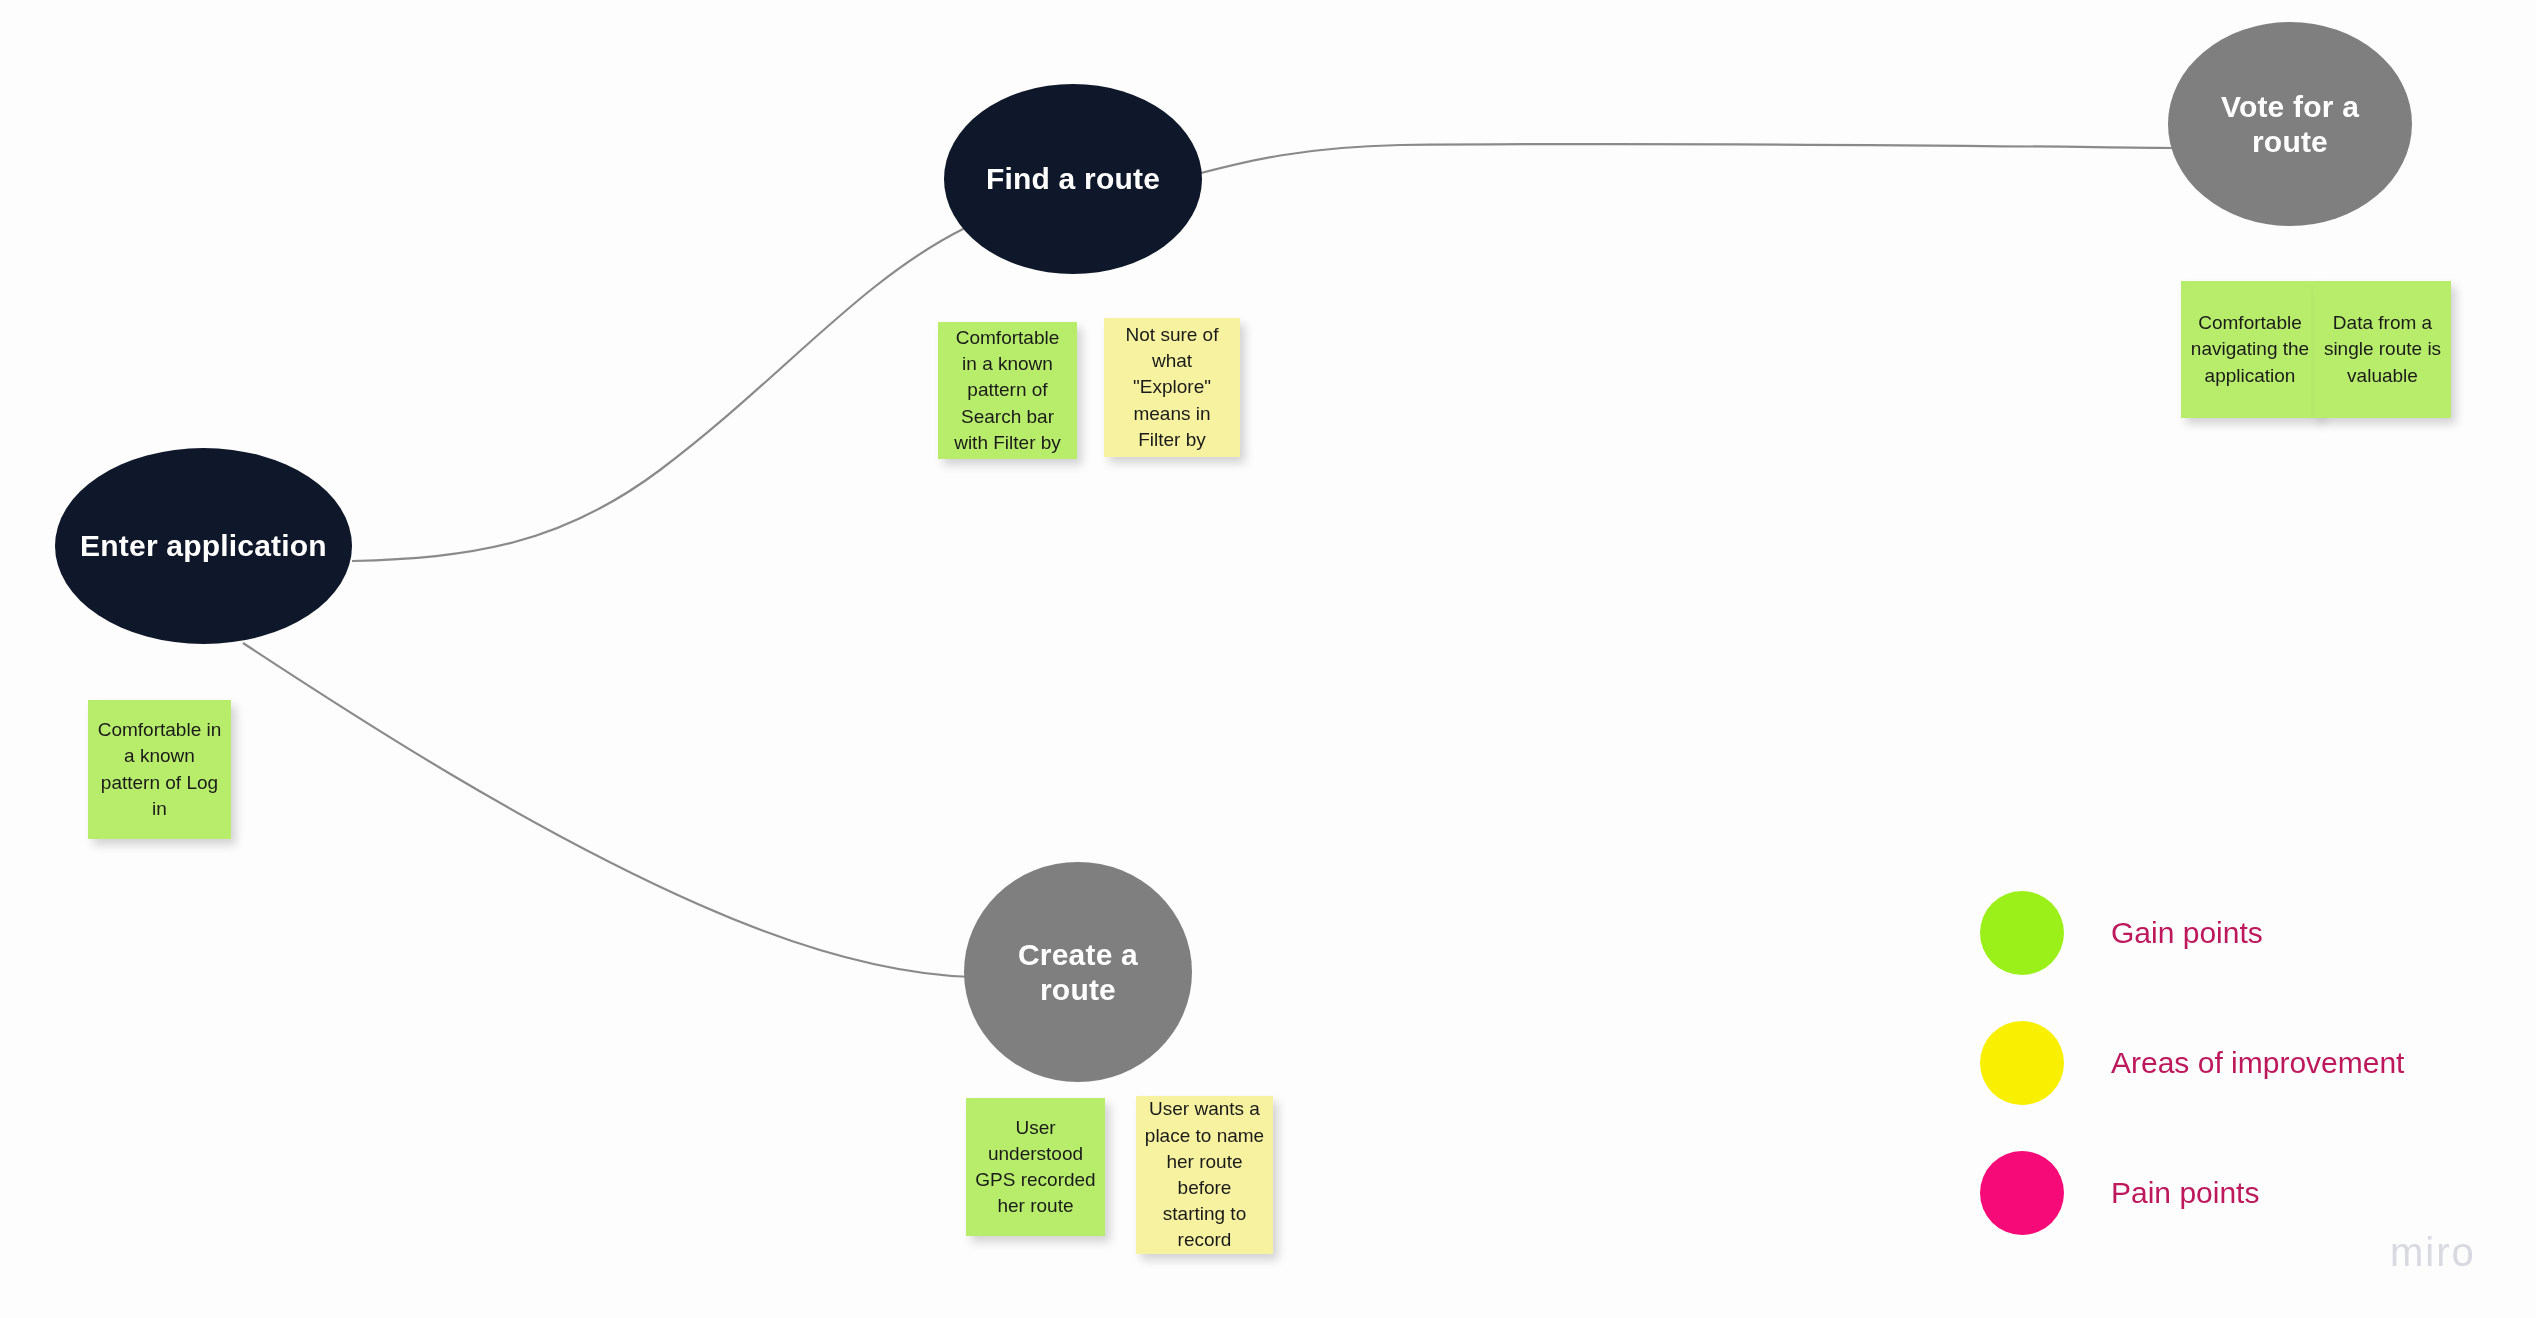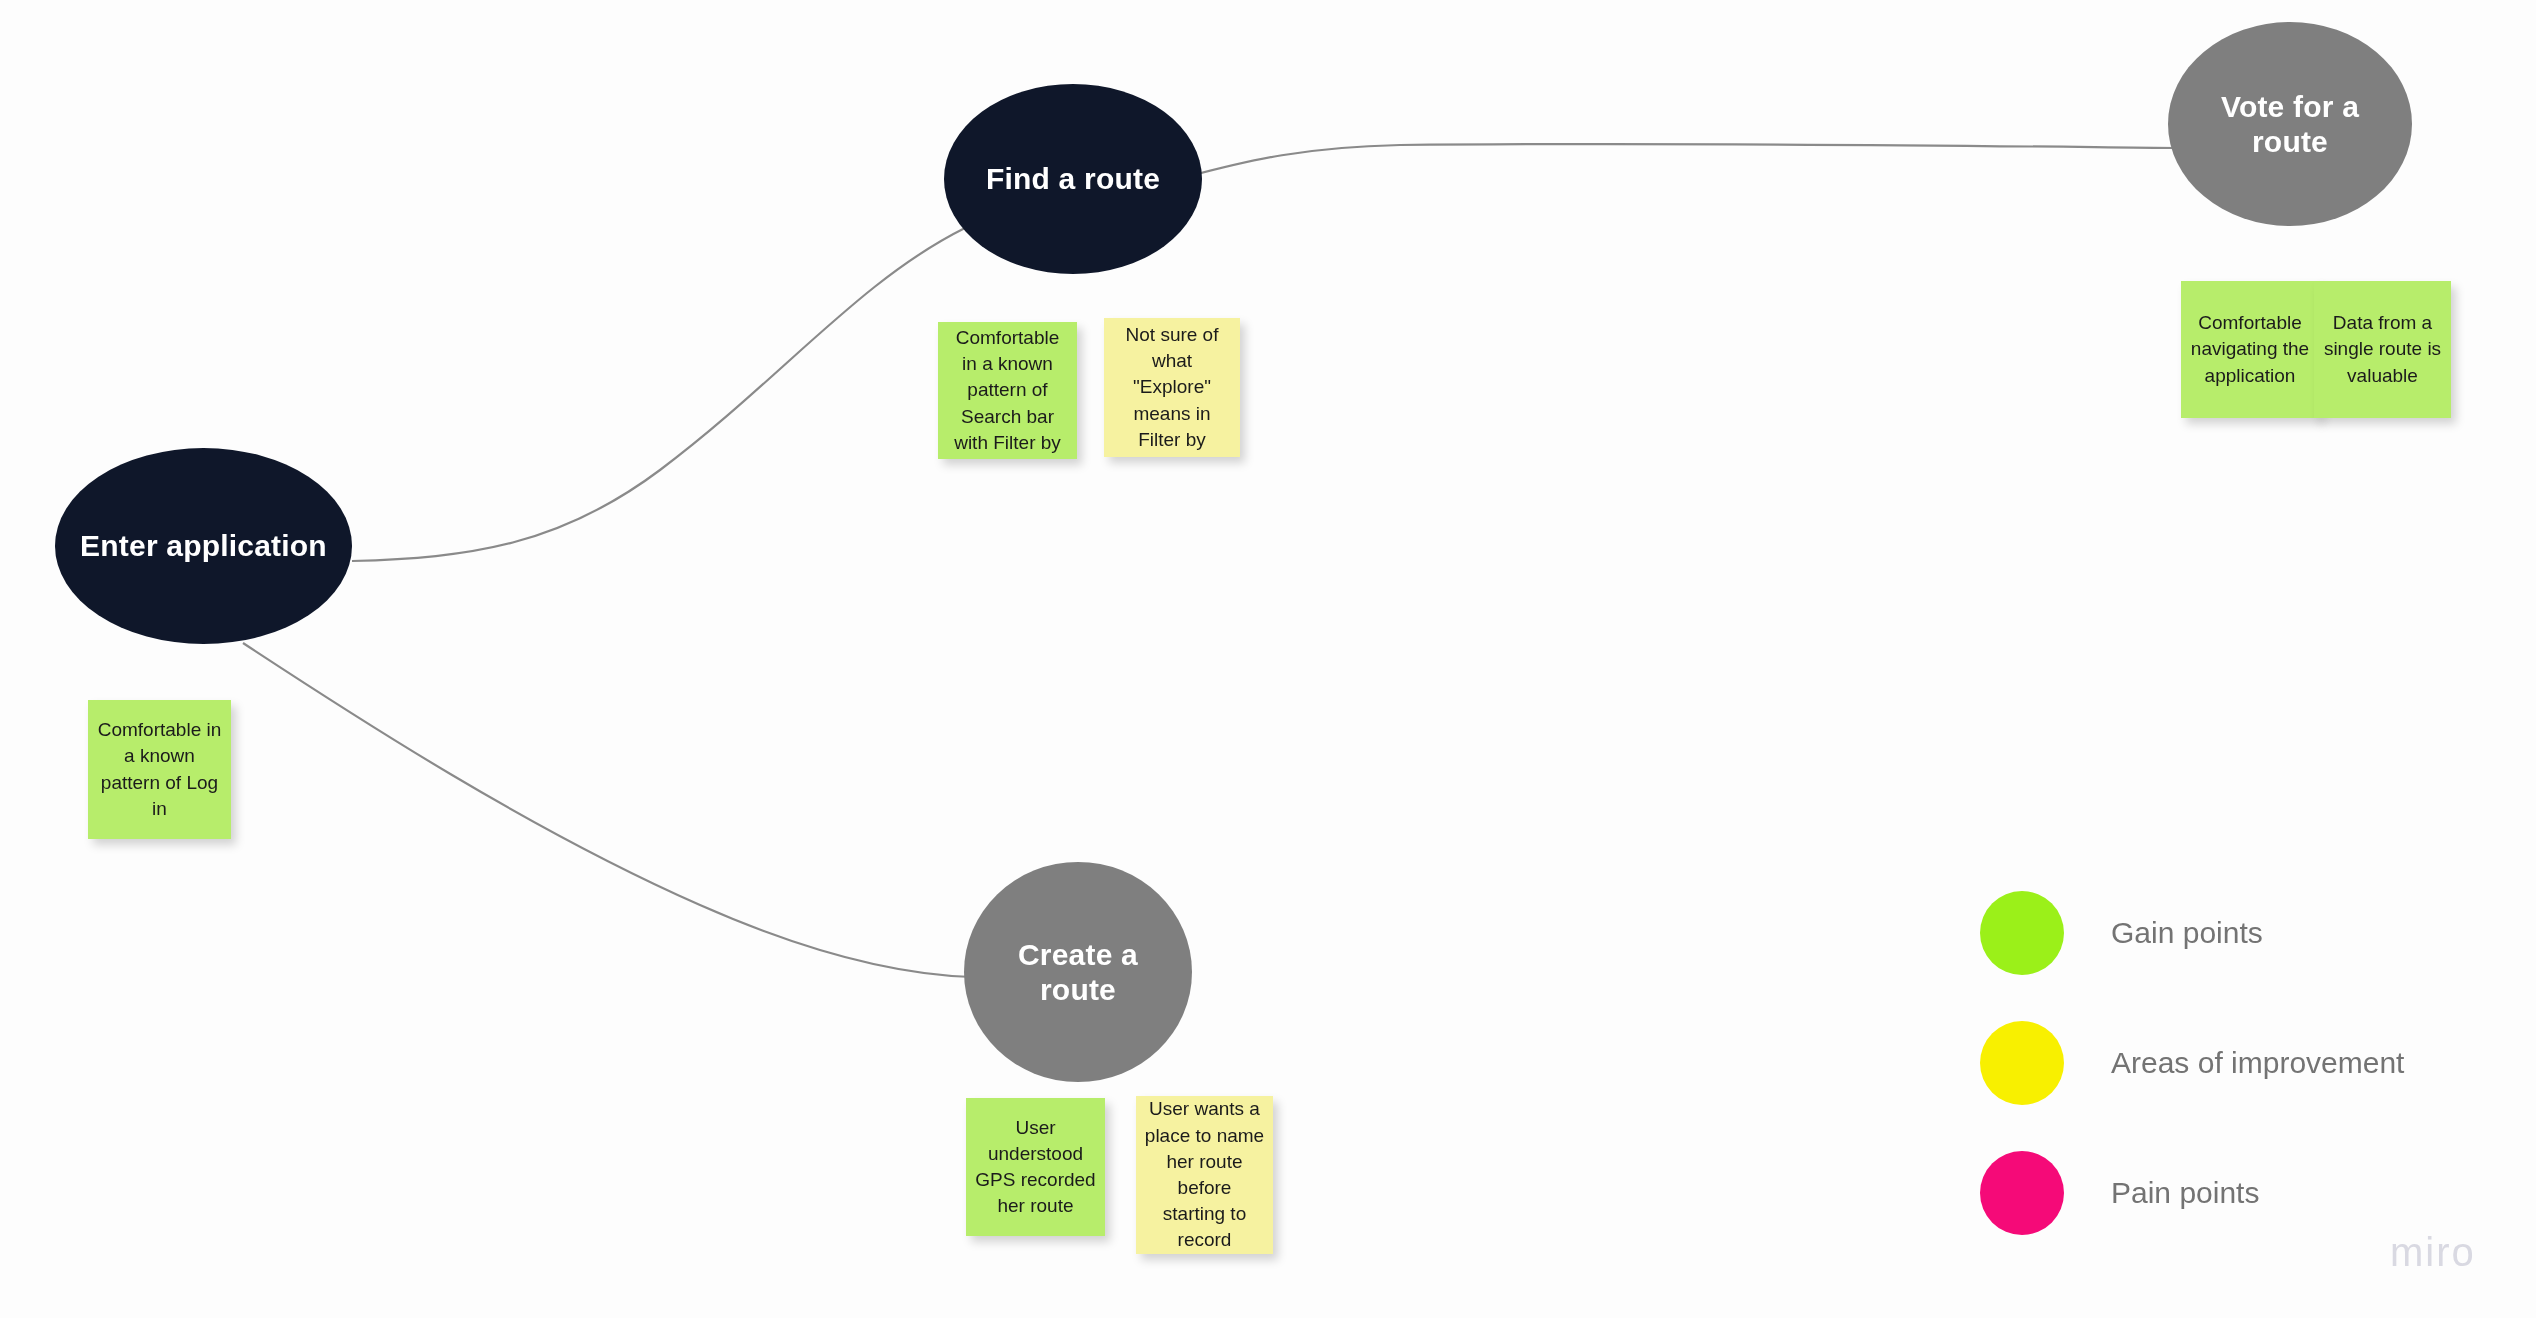--- a/index.html
+++ b/index.html
@@ -103,21 +103,21 @@
   }
   .legend-swatch {
     width: 84px;
     height: 84px;
     border-radius: 50%;
     flex: 0 0 auto;
   }
   .legend-label {
     margin-left: 47px;
     font-size: 30px;
-    color: #737373;
+    color: #be185d;
     white-space: nowrap;
   }
 
   
   #miro-watermark {
     position: absolute;
     left: 2390px;
     top: 1230px;
     font-size: 40px;
     letter-spacing: 2px;

